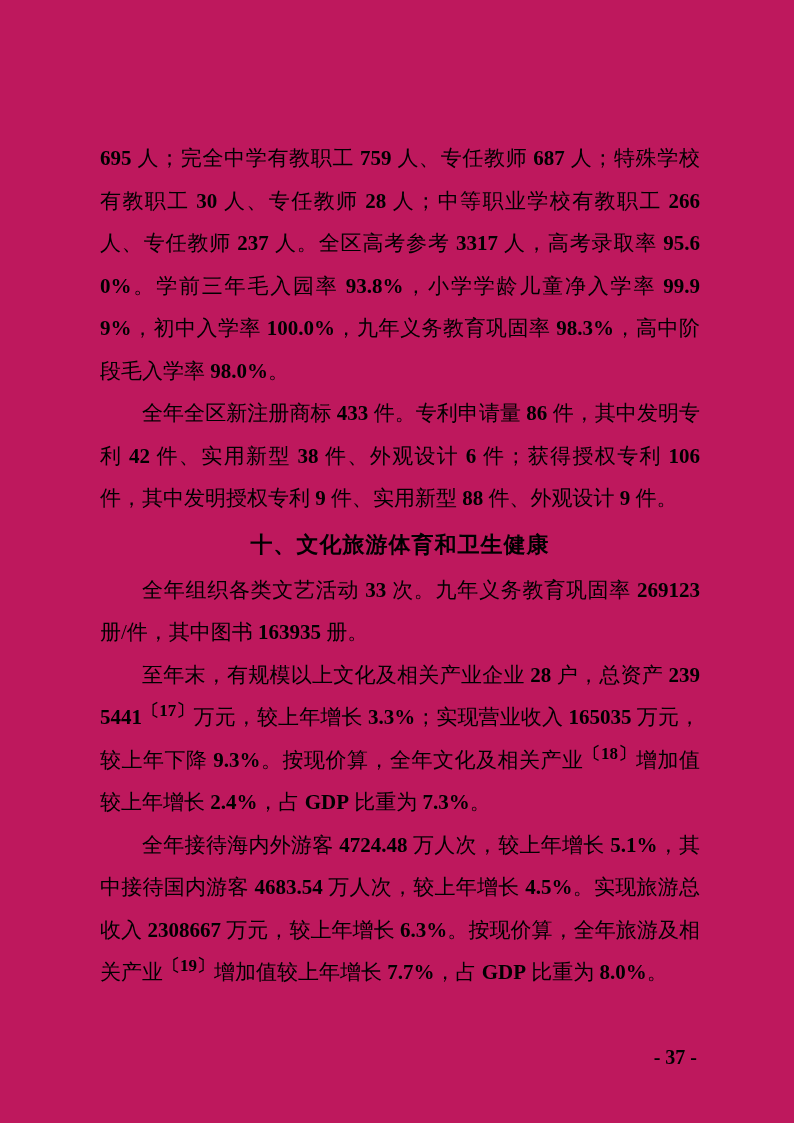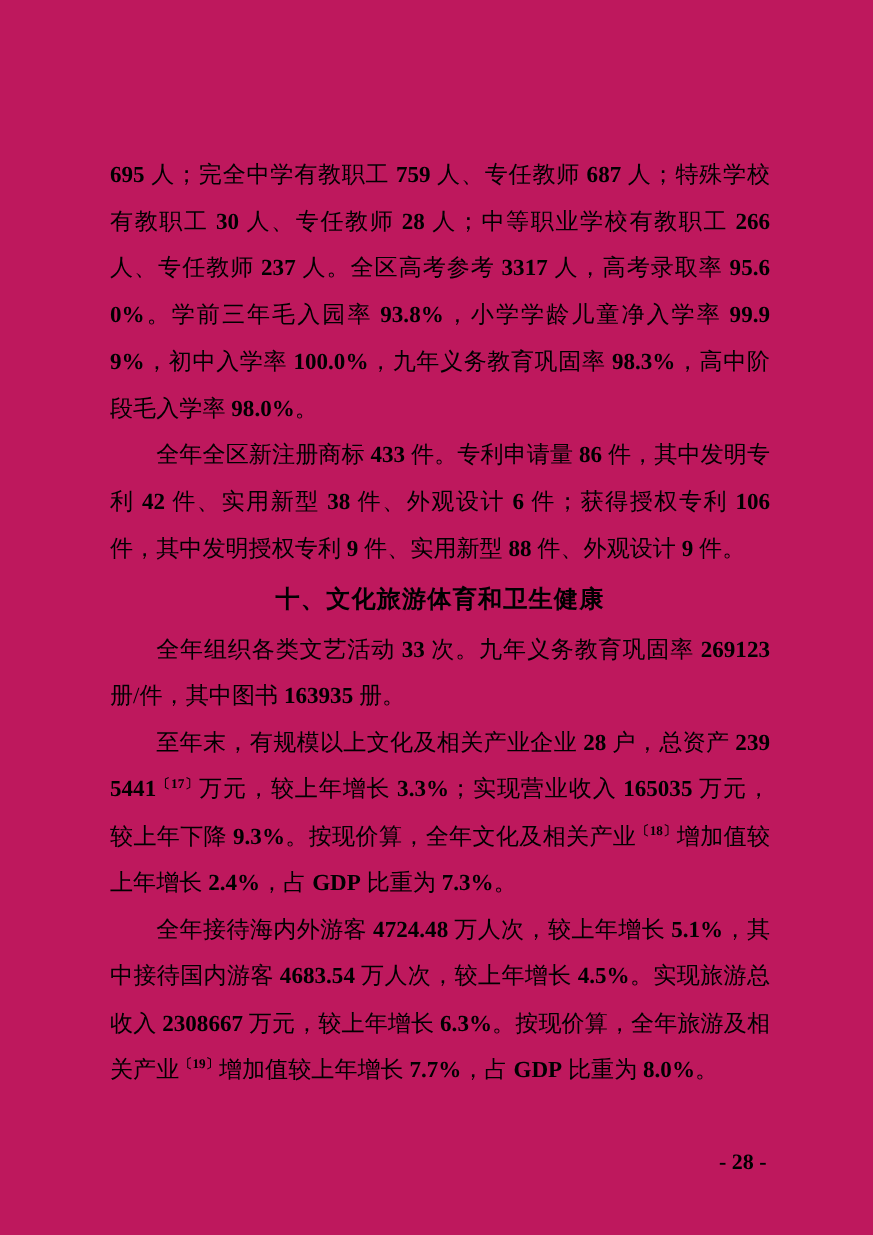--- a/index.html
+++ b/index.html
@@ -22,21 +22,21 @@
   p.para {
     margin: 0;
     font-size: 21px;
     line-height: 42.5px;
     text-align: justify;
     word-break: break-all;
   }
   p.para.indent { text-indent: 2em; }
   .bold { font-weight: bold; }
   sup {
-    font-size: 12px;
+    font-size: 17px;
     line-height: 0;
     vertical-align: super;
   }
   h2.heading {
     font-family: Liberation Serif, serif;
     font-size: 22px;
     font-weight: bold;
     text-align: center;
     letter-spacing: 1px;
     margin: 5px 0 4px 0;
@@ -56,14 +56,14 @@
 
 <div class="page">
   <main class="content">
       <p class="para"><span class="bold">695</span><span> 人；完全中学有教职工 </span><span class="bold">759</span><span> 人、专任教师 </span><span class="bold">687</span><span> 人；特殊学校有教职工 </span><span class="bold">30</span><span> 人、专任教师 </span><span class="bold">28</span><span> 人；中等职业学校有教职工 </span><span class="bold">266</span><span> 人、专任教师 </span><span class="bold">237</span><span> 人。全区高考参考 </span><span class="bold">3317</span><span> 人，高考录取率 </span><span class="bold">95.60%</span><span>。学前三年毛入园率 </span><span class="bold">93.8%</span><span>，小学学龄儿童净入学率 </span><span class="bold">99.99%</span><span>，初中入学率 </span><span class="bold">100.0%</span><span>，九年义务教育巩固率 </span><span class="bold">98.3%</span><span>，高中阶段毛入学率 </span><span class="bold">98.0%</span><span>。</span></p>
       <p class="para indent"><span>全年全区新注册商标 </span><span class="bold">433</span><span> 件。专利申请量 </span><span class="bold">86</span><span> 件，其中发明专利 </span><span class="bold">42</span><span> 件、实用新型 </span><span class="bold">38</span><span> 件、外观设计 </span><span class="bold">6</span><span> 件；获得授权专利 </span><span class="bold">106</span><span> 件，其中发明授权专利 </span><span class="bold">9</span><span> 件、实用新型 </span><span class="bold">88</span><span> 件、外观设计 </span><span class="bold">9</span><span> 件。</span></p>
       <h2 class="heading">十、文化旅游体育和卫生健康</h2>
       <p class="para indent"><span>全年组织各类文艺活动 </span><span class="bold">33</span><span> 次。九年义务教育巩固率 </span><span class="bold">269123</span><span> 册/件，其中图书 </span><span class="bold">163935</span><span> 册。</span></p>
       <p class="para indent"><span>至年末，有规模以上文化及相关产业企业 </span><span class="bold">28</span><span> 户，总资产 </span><span class="bold">2395441</span><sup class="bold">〔17〕</sup><span>万元，较上年增长 </span><span class="bold">3.3%</span><span>；实现营业收入 </span><span class="bold">165035</span><span> 万元，较上年下降 </span><span class="bold">9.3%</span><span>。按现价算，全年文化及相关产业</span><sup class="bold">〔18〕</sup><span>增加值较上年增长 </span><span class="bold">2.4%</span><span>，占 </span><span class="bold">GDP</span><span> 比重为 </span><span class="bold">7.3%</span><span>。</span></p>
       <p class="para indent"><span>全年接待海内外游客 </span><span class="bold">4724.48</span><span> 万人次，较上年增长 </span><span class="bold">5.1%</span><span>，其中接待国内游客 </span><span class="bold">4683.54</span><span> 万人次，较上年增长 </span><span class="bold">4.5%</span><span>。实现旅游总收入 </span><span class="bold">2308667</span><span> 万元，较上年增长 </span><span class="bold">6.3%</span><span>。按现价算，全年旅游及相关产业</span><sup class="bold">〔19〕</sup><span>增加值较上年增长 </span><span class="bold">7.7%</span><span>，占 </span><span class="bold">GDP</span><span> 比重为 </span><span class="bold">8.0%</span><span>。</span></p>
     </main>
-  <div class="page-number">- 28 -</div>
+  <div class="page-number">- 37 -</div>
 </div>
 
 </body></html>

